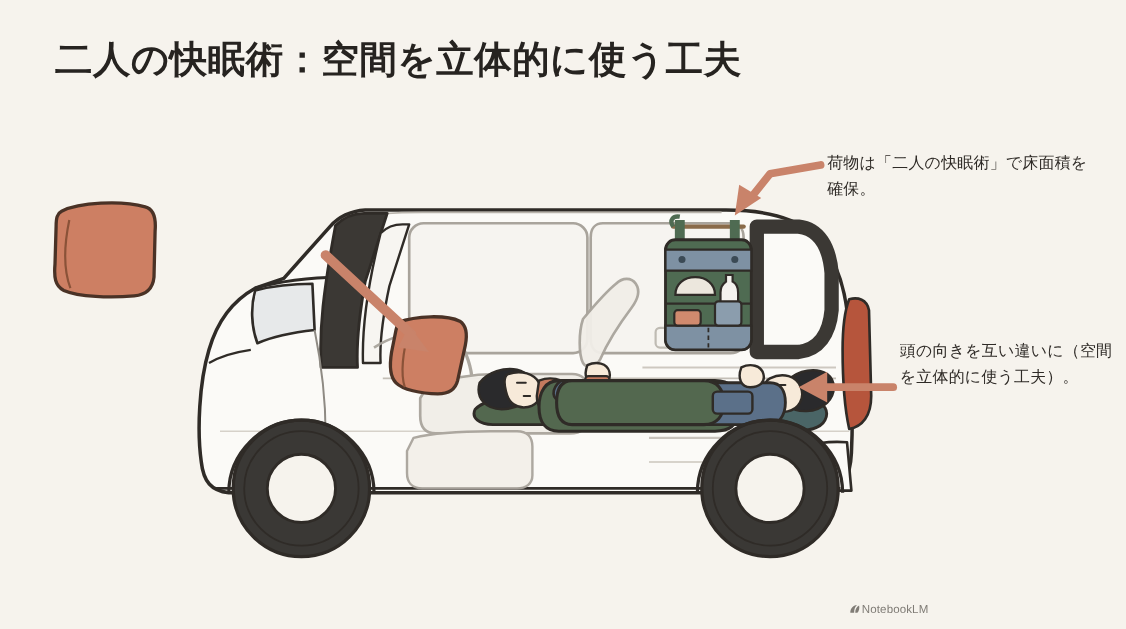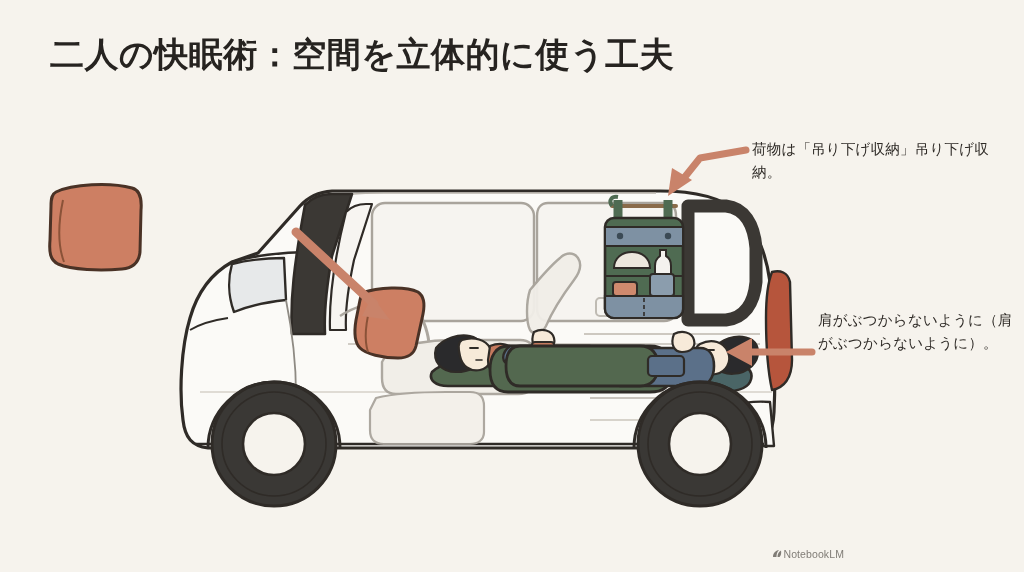--- a/index.html
+++ b/index.html
@@ -319,23 +319,23 @@
       <path d="M668 196 L672 168 L692 180 Z" fill="#c9836a"></path>
     </g>
 
     <g>
       <path d="M812 352 L748 352" stroke="#c9836a" stroke-width="7" stroke-linecap="round" fill="none"></path>
       <path d="M726 352 L752 338 L752 366 Z" fill="#c9836a"></path>
     </g>
   </svg>
 
 
-  <div class="annot" id="annot-storage">荷物は「吊り下げ収納」吊り下げ収納。</div>
-
-  <div class="annot" id="annot-heads">肩がぶつからないように（肩がぶつからないように）。</div>
+  <div class="annot" id="annot-storage">荷物は「二人の快眠術」で床面積を確保。</div>
+
+  <div class="annot" id="annot-heads">頭の向きを互い違いに（空間を立体的に使う工夫）。</div>
 
   <div id="watermark">
     <svg width="12" height="12" viewBox="0 0 24 24">
       <path d="M4 18 C4 10 9 5 16 4 C12 8 11 12 11 18 Z" fill="#6c6862"></path>
       <path d="M13 18 C13 12 15 8 20 5 C21 10 20 15 17 18 Z" fill="#6c6862"></path>
     </svg>
     <span class="wm-label">NotebookLM</span>
   </div>
 
 </div>

